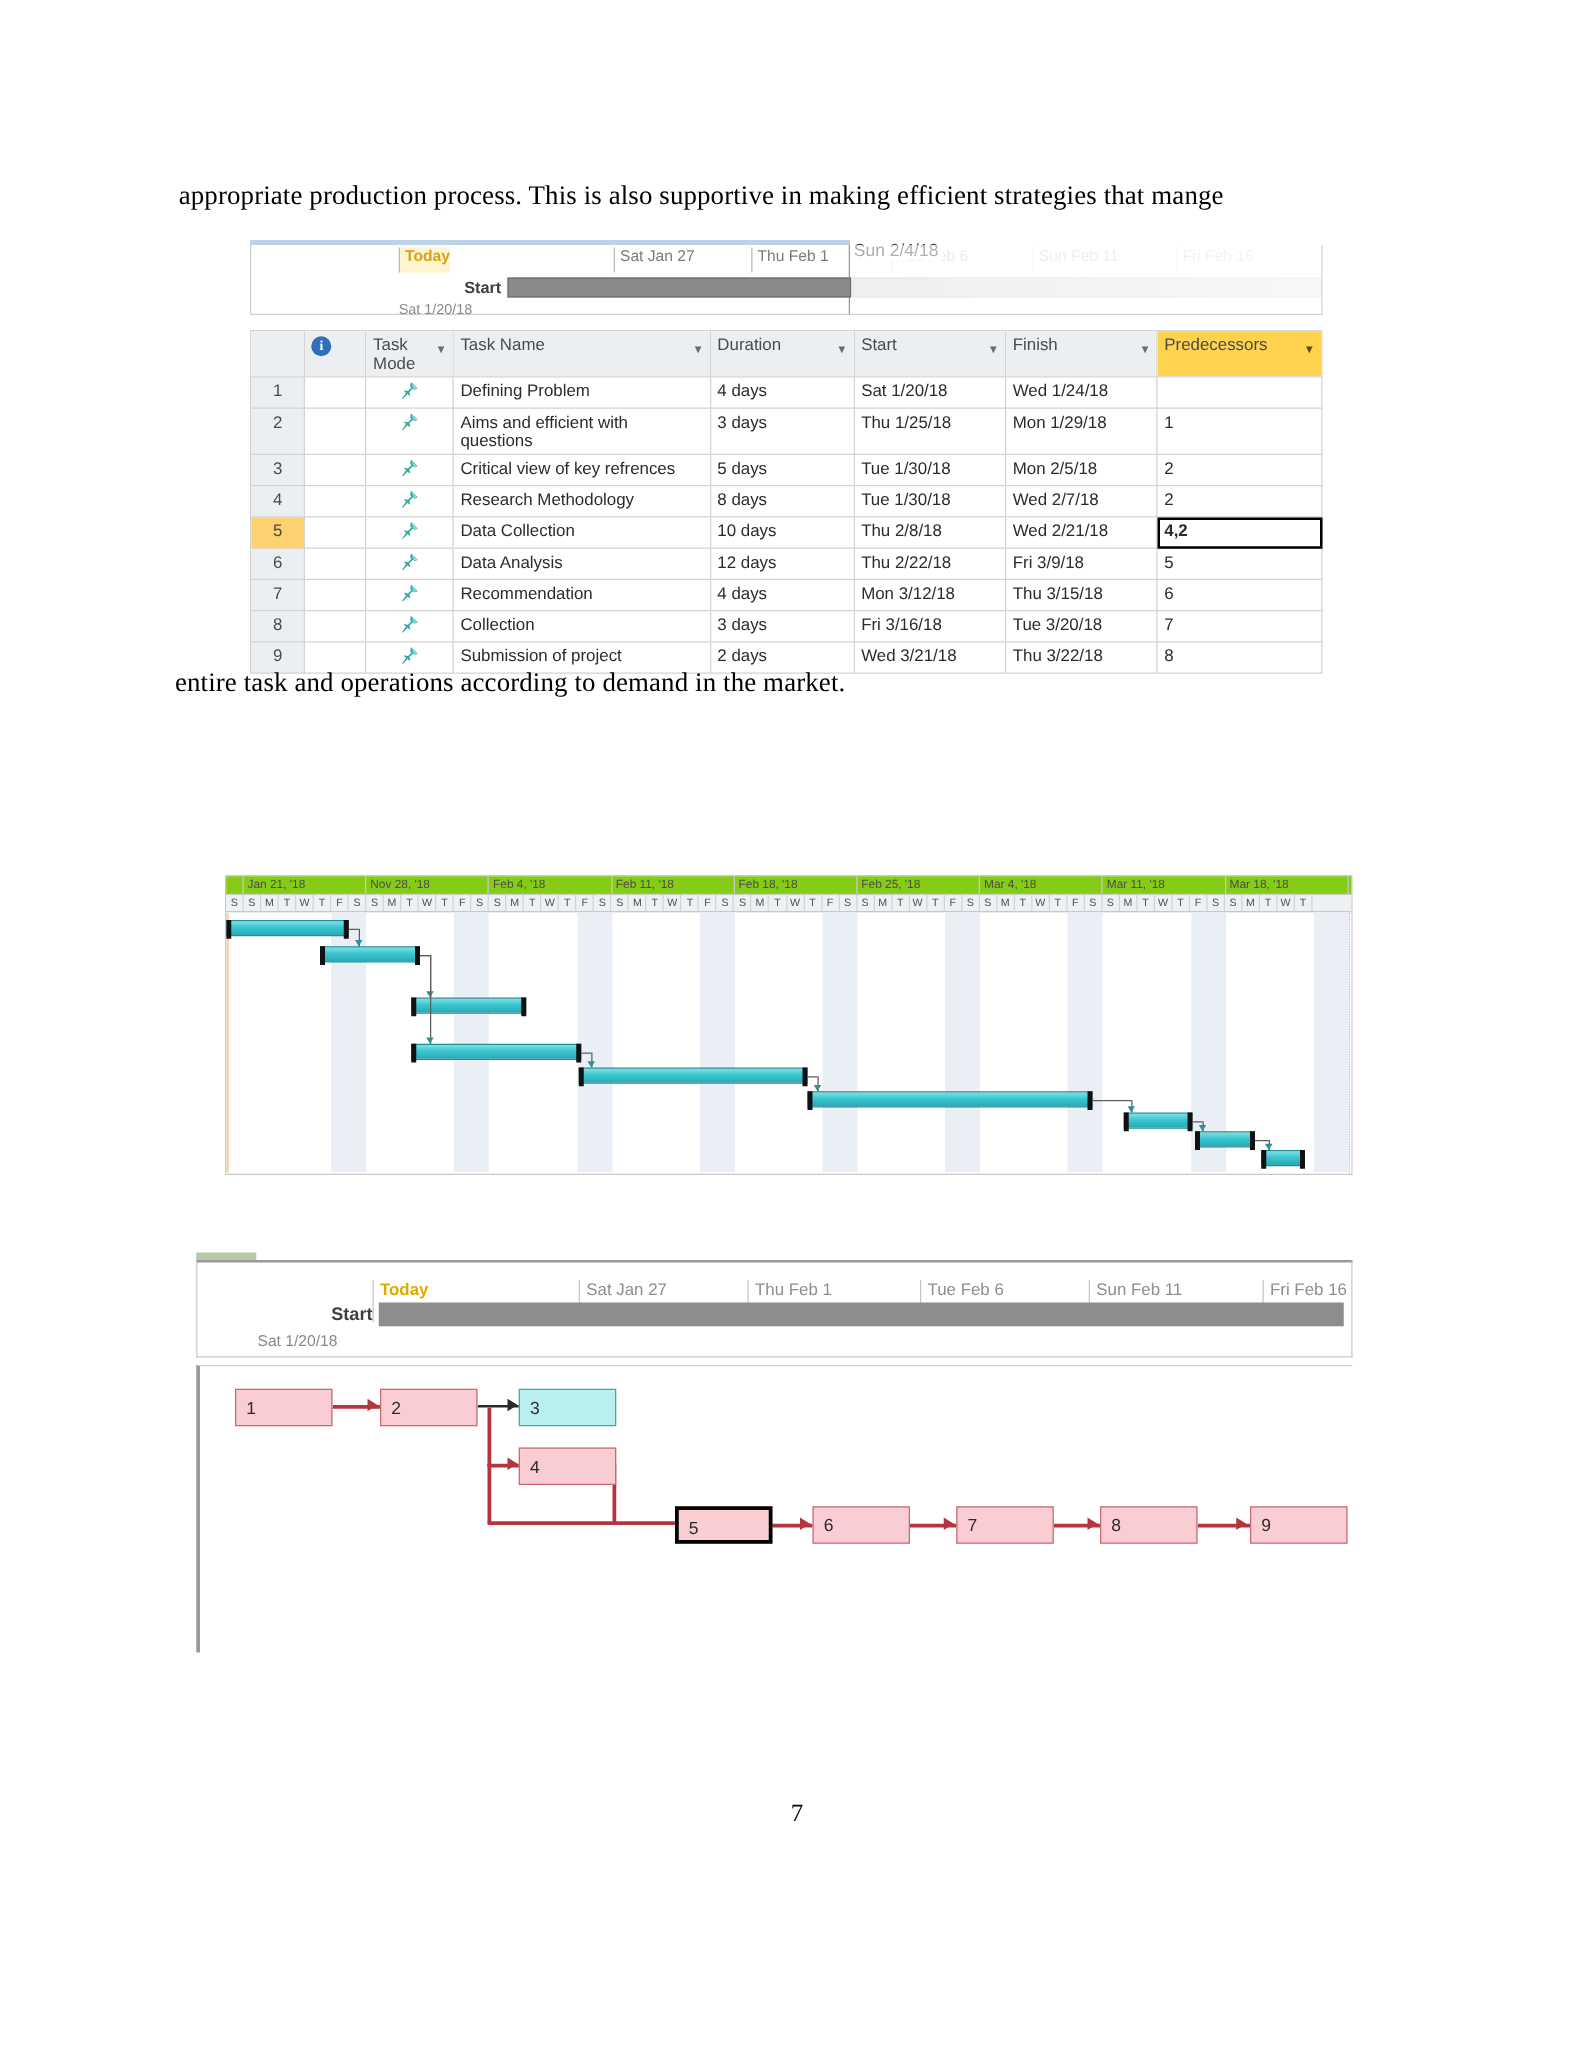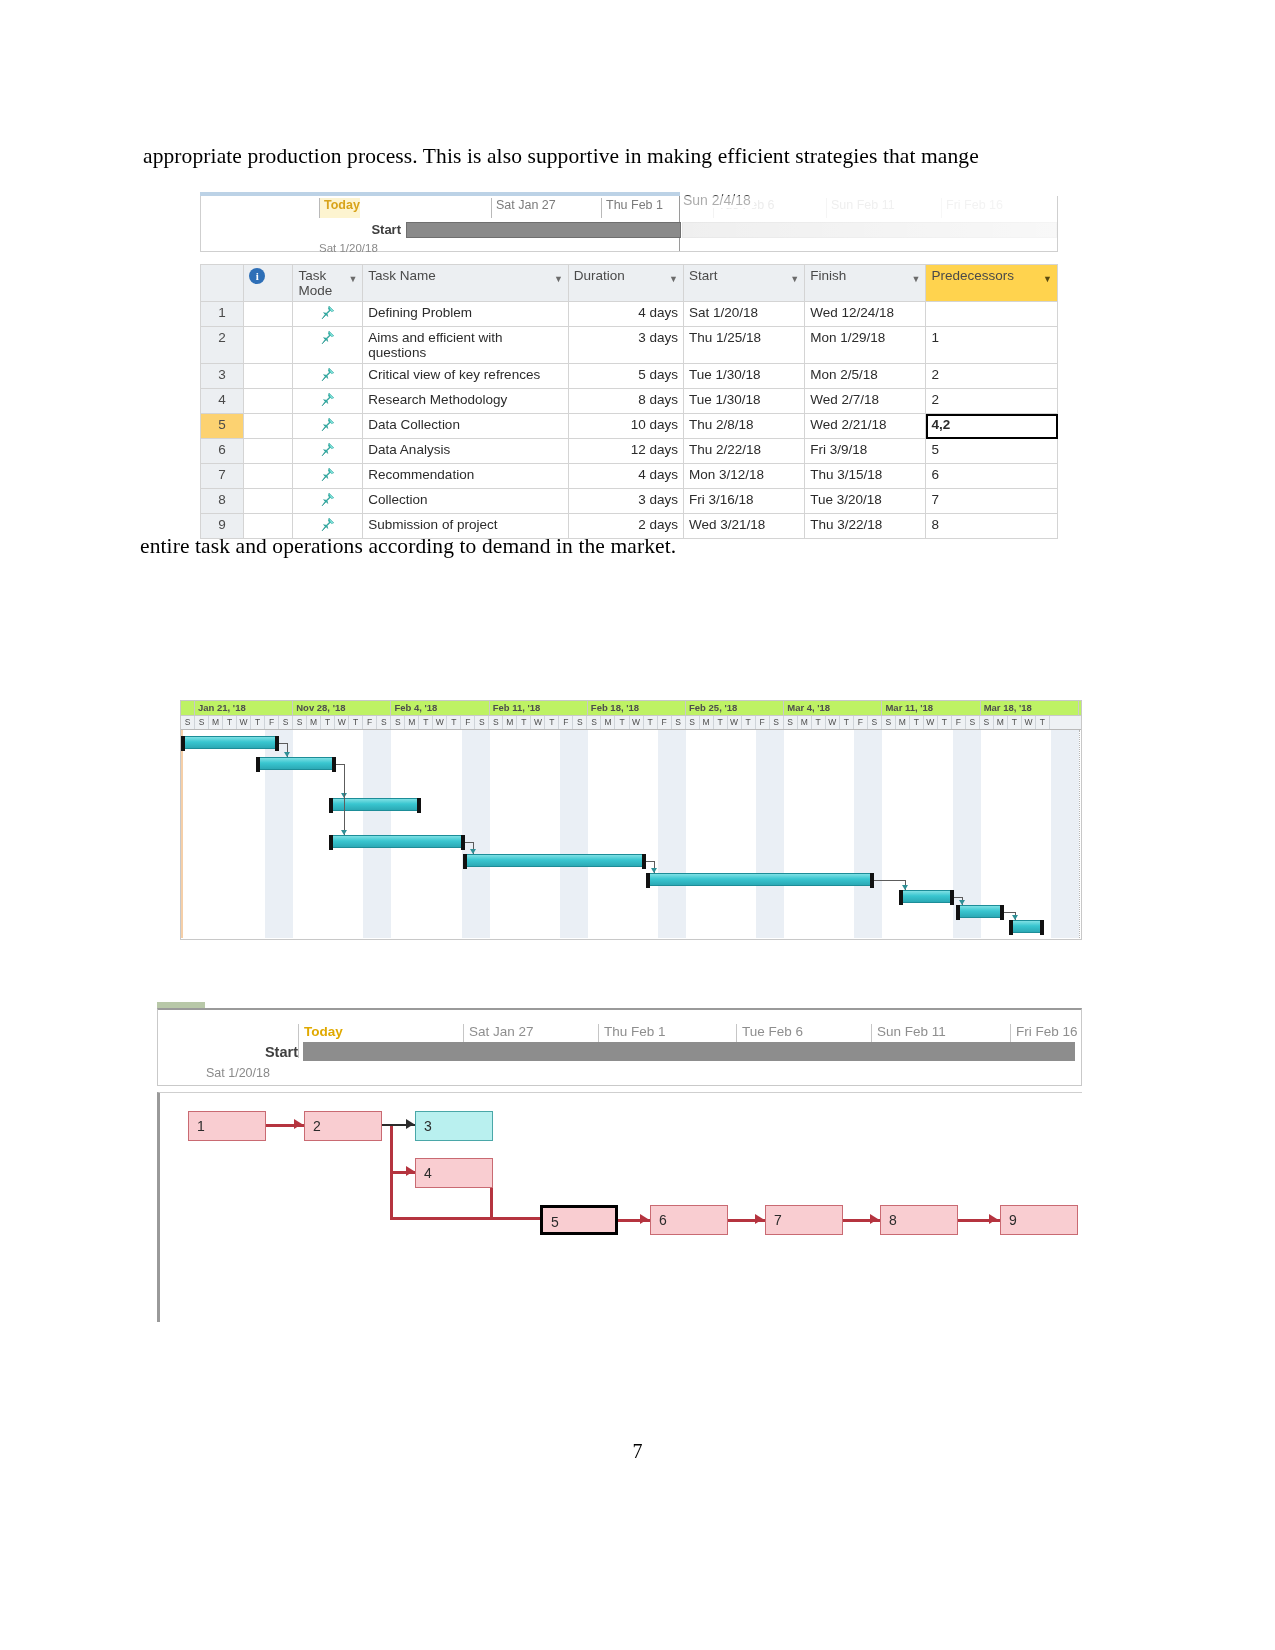--- a/index.html
+++ b/index.html
@@ -76,39 +76,39 @@
     background:#eceff2; color:#4a4a4a; font-weight:normal; text-align:left;
     height:34px; position:relative; font-size:13.5px;
   }
   table.gt thead th.predhdr { background:#ffd34e; color:#4a4a4a; }
   th .fltr { position:absolute; right:5px; top:9px; font-size:9px; color:#6b6b6b; }
   th.predhdr .fltr { color:#5a4a10; }
   .col-id   { width:42px; text-align:center; background:#eceff2; color:#555; }
   .col-info { width:48px; text-align:center; }
   .col-mode { width:68px; text-align:center; }
   .col-name { width:200px; }
-  .col-dur  { width:112px;text-align:right; }
+  .col-dur  { width:112px; }
   .col-start{ width:118px; }
   .col-fin  { width:118px; }
   .col-pred { width:128px; }
   td.idcell { background:#eceff2; color:#4a4a4a; text-align:center; }
   tr.sel td.idcell { background:#fcd271; }
   tr.sel td.predcell { outline:2px solid #000; outline-offset:-2px; font-weight:bold; }
   td.namecell { padding-left:8px; }
   .info-icon {
     display:inline-block; width:16px; height:16px; border-radius:50%;
     background:#2e6fb7; color:#fff; font-size:11px; line-height:16px;
     text-align:center; font-weight:bold; font-family:"Liberation Serif", serif;
   }
   .pin-icon { display:inline-block; width:15px; height:15px; }
 
   
   #fig2 { position:absolute; left:180px; top:700px; width:902px; height:240px;
           border:1px solid #c8c8c8; background:#fff; }
-  .wkhdr { display:flex; height:15px; background:#bef264; border-bottom:1px solid #c9c9c9;font-weight:bold; }
+  .wkhdr { display:flex; height:15px; background:#84cc16; border-bottom:1px solid #c9c9c9; }
   .wkhdr .wk {
     font-family:"Liberation Sans", sans-serif; font-size:9.5px; color:#4d4d4d;
     border-right:1px solid #c9c9c9; padding-left:3px; line-height:14px;
     white-space:nowrap; overflow:hidden;
   }
   .dayhdr { display:flex; height:14px; background:#eef1f4; border-bottom:1px solid #b9b9b9; }
   .dayhdr .d {
     font-family:"Liberation Sans", sans-serif; font-size:8.5px; color:#4d4d4d;
     border-right:1px solid #cfd4d9; text-align:center; line-height:13px;
     flex:0 0 14.03px; overflow:hidden;
@@ -252,21 +252,21 @@
         <tr>
           <td class="col-id idcell">1</td>
           <td class="col-info"></td>
           <td class="col-mode"><svg class="pin-icon" viewBox="0 0 16 16" aria-hidden="true">
               <path d="M9.6 1.2 L14.6 6.2 L12.2 7.0 L11.0 5.8 L7.6 9.2 L8.2 12.2 L6.6 10.4 L2.2 14.8 L5.6 9.8 L3.8 8.2 L6.8 8.8 L10.2 5.4 L9.0 4.2 Z" fill="#2fb6ac" stroke="#1b8f88" stroke-width="0.6"></path>
               <path d="M9.6 1.2 L14.6 6.2 L12.0 7.1 Z" fill="#7fe0d8"></path>
             </svg></td>
           <td class="col-name namecell">Defining Problem</td>
           <td class="col-dur">4 days</td>
           <td class="col-start">Sat 1/20/18</td>
-          <td class="col-fin">Wed 12/24/18</td>
+          <td class="col-fin">Wed 1/24/18</td>
           <td class="col-pred predcell"></td>
         </tr>
         <tr>
           <td class="col-id idcell">2</td>
           <td class="col-info"></td>
           <td class="col-mode"><svg class="pin-icon" viewBox="0 0 16 16" aria-hidden="true">
               <path d="M9.6 1.2 L14.6 6.2 L12.2 7.0 L11.0 5.8 L7.6 9.2 L8.2 12.2 L6.6 10.4 L2.2 14.8 L5.6 9.8 L3.8 8.2 L6.8 8.8 L10.2 5.4 L9.0 4.2 Z" fill="#2fb6ac" stroke="#1b8f88" stroke-width="0.6"></path>
               <path d="M9.6 1.2 L14.6 6.2 L12.0 7.1 Z" fill="#7fe0d8"></path>
             </svg></td>
           <td class="col-name namecell">Aims and efficient with questions</td>

